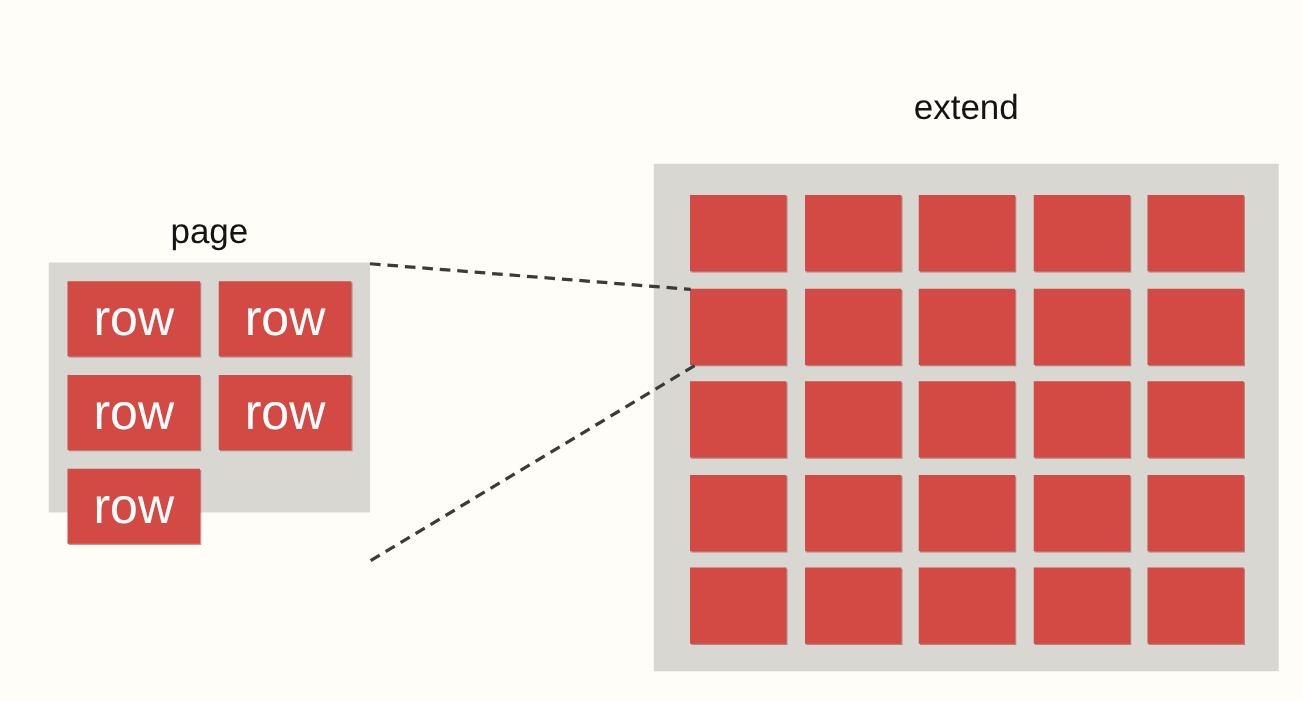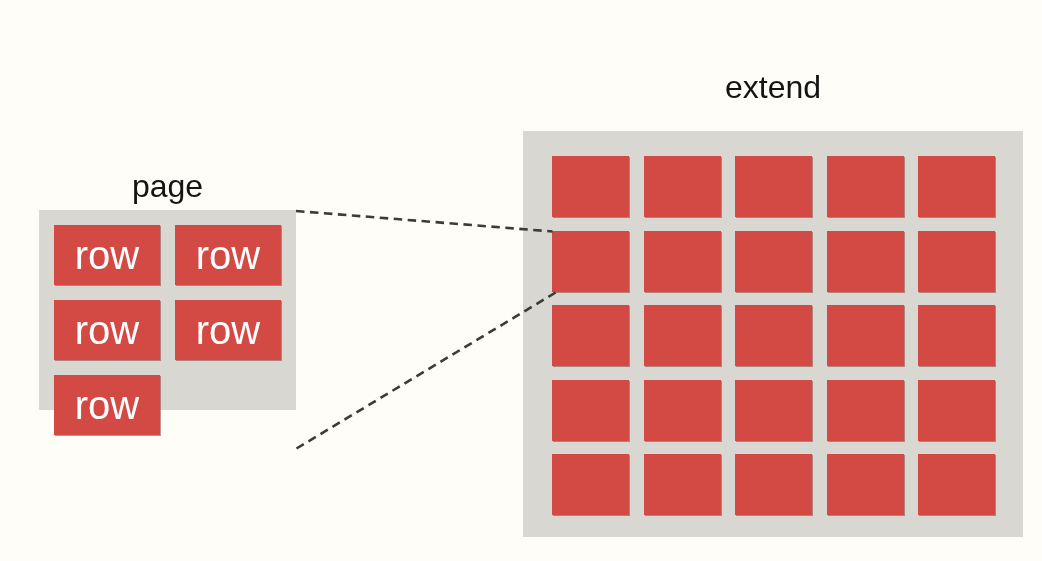--- a/index.html
+++ b/index.html
@@ -10,21 +10,21 @@
     position: relative;
     width: 1042px;
     height: 561px;
     overflow: hidden;
     background: var(--bg, #fffdf8);
     font-family: "Liberation Sans", sans-serif;
   }
   .panel-label {
     position: absolute;
     text-align: center;
-    font-size: 32px;
+    font-size: 28px;
     line-height: 1.117;
     color: var(--label, #141414);
     letter-spacing: 0px;
   }
   #page-label  { left: 39px;  top: 141px; width: 257px; margin-top: 28px; }
   #extend-label{ left: 523px; top: 70px;  width: 500px; }
 
   .panel-box {
     position: absolute;
     background: var(--gray, #d8d7d2);

